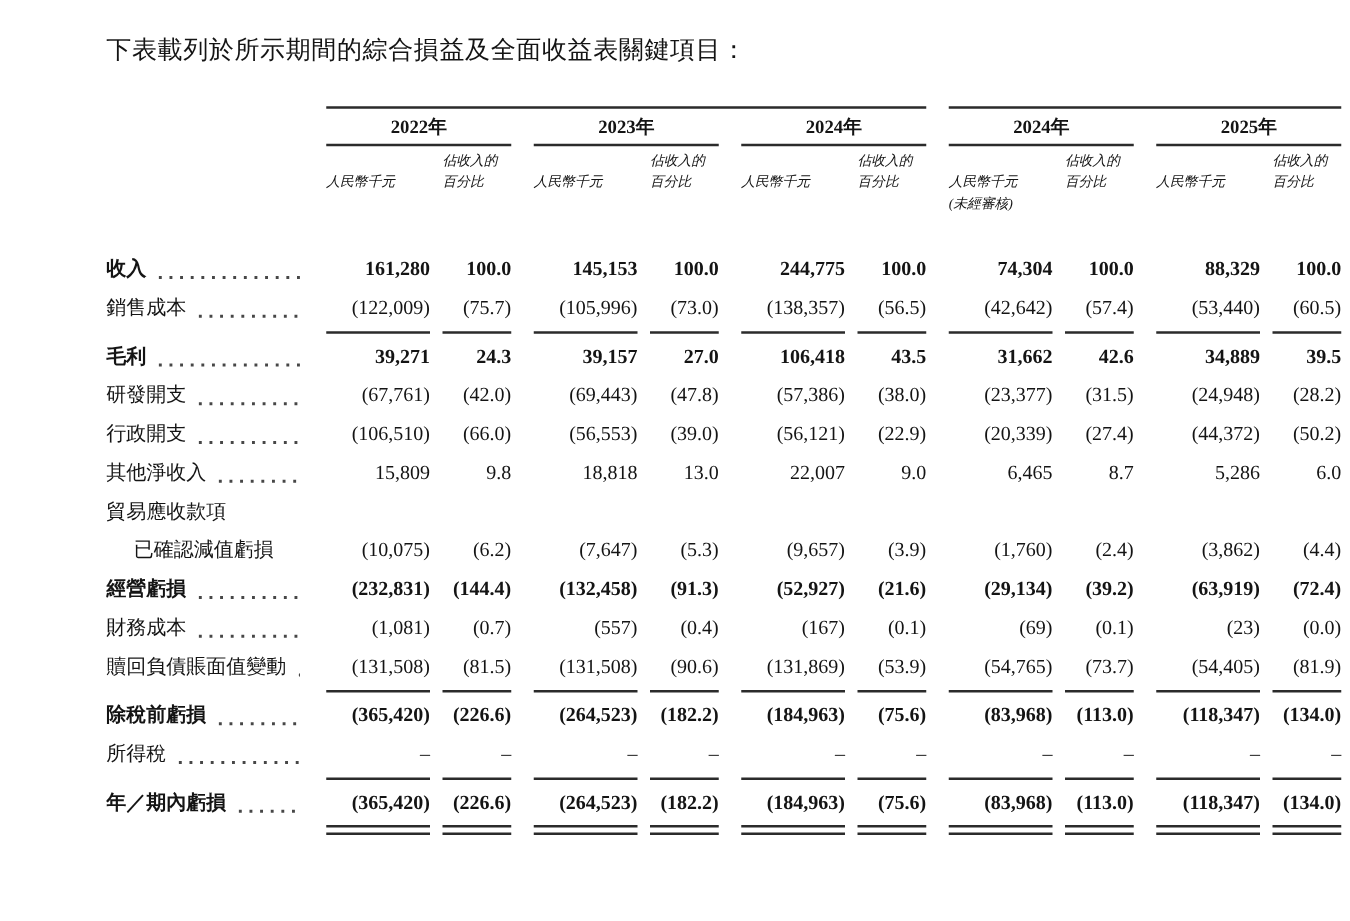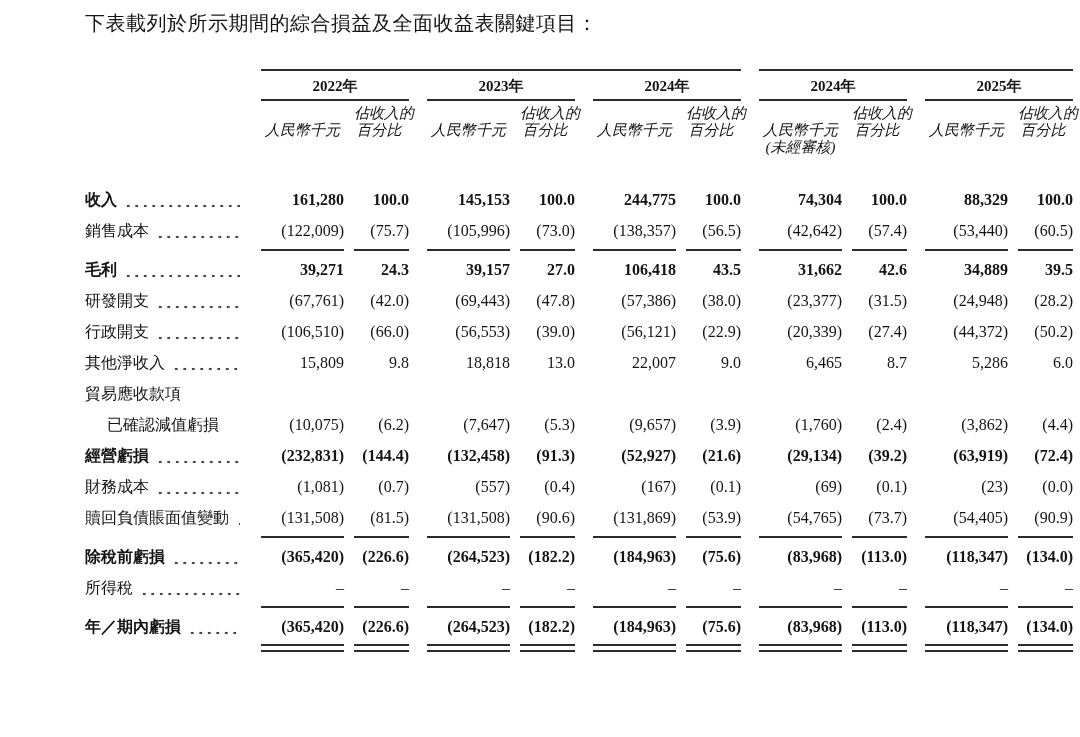--- a/index.html
+++ b/index.html
@@ -4,38 +4,38 @@
 <style>
   html,body{margin:0;padding:0;background:#ffffff;}
   body{
     width:1080px;height:737px;overflow:hidden;
     font-family:"Liberation Serif","DejaVu Serif",serif;
     color:#141414;
   }
   .page{padding:8px 4px 0 85px;}
   .doc-title{
     font-size:20px;font-weight:400;letter-spacing:0.5px;
-    margin:2px 0 30px 0;white-space:nowrap;
+    margin:18px 0 30px 0;white-space:nowrap;
   }
   table.fin{
     border-collapse:collapse;table-layout:fixed;width:988px;
   }
   col.c-label{width:158px;}
   col.c-val{width:101px;}
   col.c-pct{width:65px;}
 
   
   thead th{font-weight:bold;padding:0;white-space:nowrap;}
   tr.ghead th{font-size:15px;line-height:20px;text-align:center;padding-left:18px;}
   tr.rrow td{height:8px;vertical-align:top;padding:0 0 0 18px;}
   tr.rrow td div{border-bottom:2px solid #2b2b2b;height:2px;}
   tr.yhead th{font-size:15px;line-height:22px;text-align:center;padding-left:18px;}
   tr.chead th{
-    font-weight:400;font-style:italic;font-size:15px;line-height:17px;
-    text-align:center;vertical-align:bottom;padding:0;
+    font-weight:400;font-style:italic;font-size:11px;line-height:17px;
+    text-align:left;vertical-align:bottom;padding:0;
   }
   tr.chead th.h-val{padding-left:18px;}
   tr.chead th.h-pct{padding-left:10px;}
   .pct-l2{padding-right:5px;}
   .ch-sp{visibility:hidden;}
   tr.hspace td{height:28px;padding:0;}
 
   
   tbody td{
     font-size:16px;line-height:31px;padding:0;white-space:nowrap;
@@ -398,21 +398,21 @@
       </td>
       <td class="num val">(131,508)</td>
       <td class="num pct">(81.5)</td>
       <td class="num val">(131,508)</td>
       <td class="num pct">(90.6)</td>
       <td class="num val">(131,869)</td>
       <td class="num pct">(53.9)</td>
       <td class="num val">(54,765)</td>
       <td class="num pct">(73.7)</td>
       <td class="num val">(54,405)</td>
-      <td class="num pct">(90.9)</td>
+      <td class="num pct">(81.9)</td>
     </tr>
         <tr class="brule">
           <td></td>
           <td class="val">
             <div></div>
           </td>
           <td class="pct">
             <div></div>
           </td>
           <td class="val">

